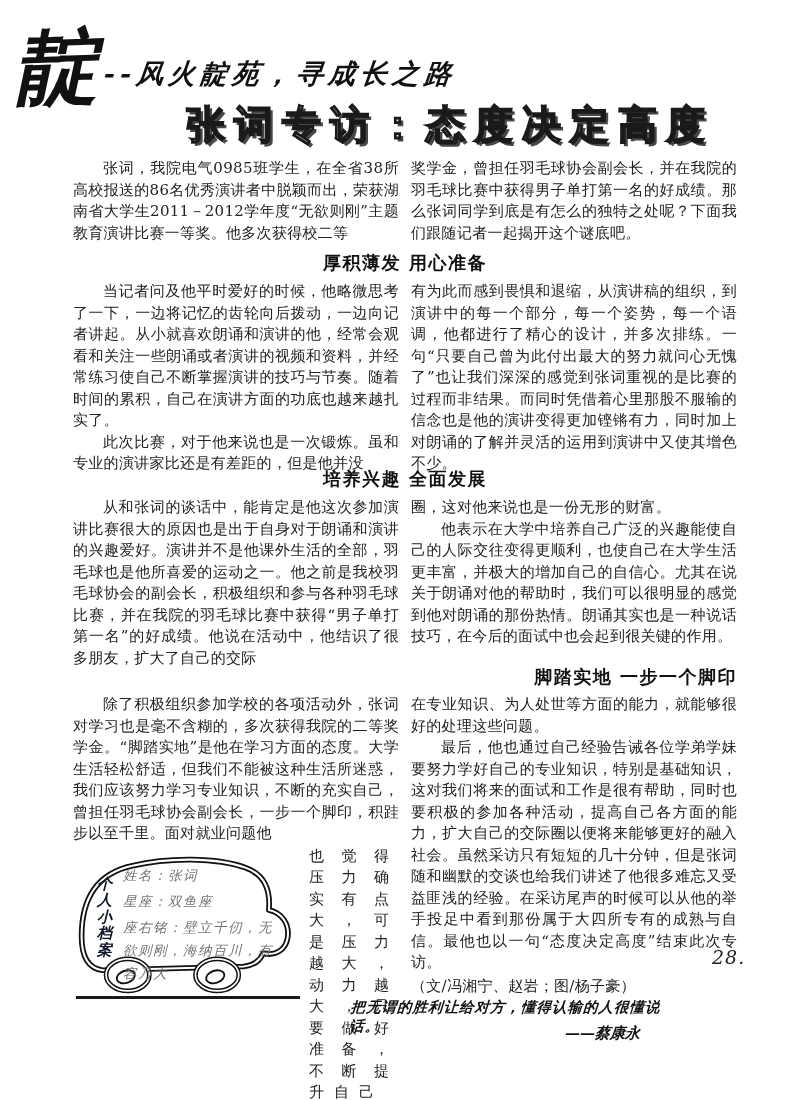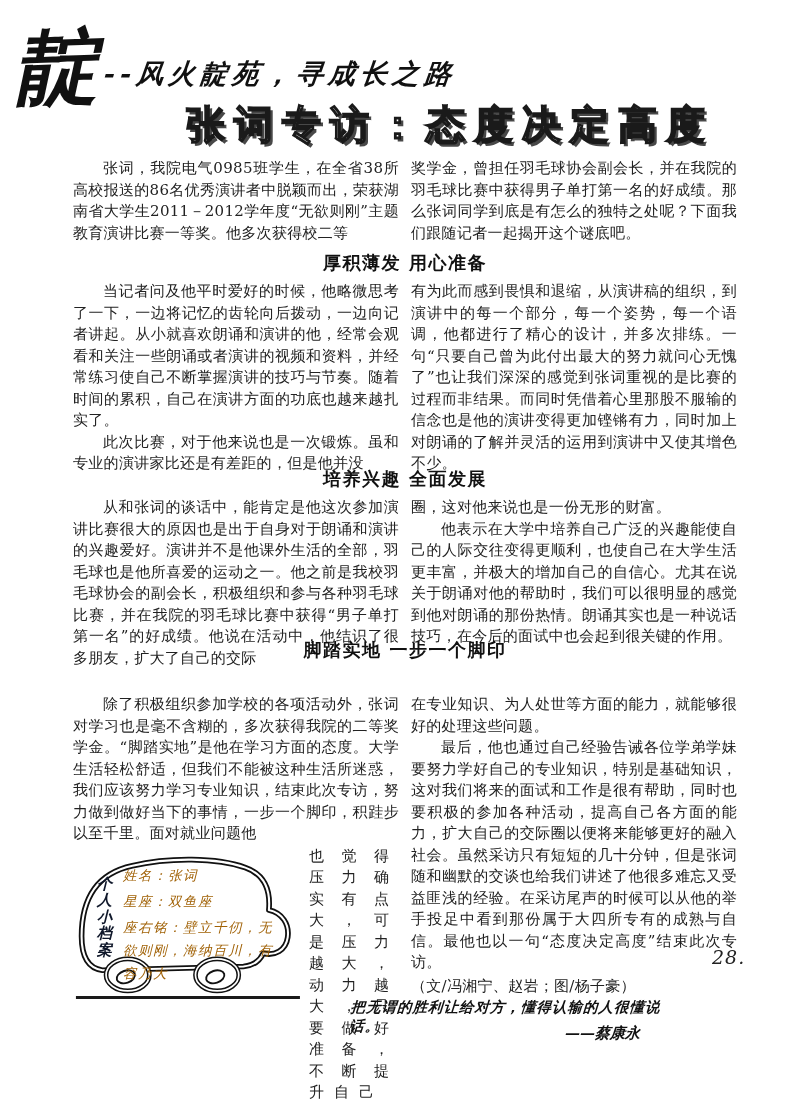--- a/index.html
+++ b/index.html
@@ -39,34 +39,34 @@
   .sec2{top:497px;}
   .sec3{top:694px;}
   
   .sec-h{
     position:absolute;left:73px;width:664px;text-align:center;
     font-family:"DejaVu Sans","Liberation Sans",sans-serif;
     font-size:18px;font-weight:bold;letter-spacing:1.5px;color:#111;
   }
   .sec-h1{top:251px;}
   .sec-h2{top:467px;}
-  .sec-h3{top:638px;}
+  .sec-h3{top:665px;text-align:right;}
   
   .car-row{display:flex;align-items:flex-start;margin-top:1px;}
   .car-box{position:relative;width:228px;height:160px;flex:none;}
   .car-box svg{position:absolute;inset:0;}
   .profile-vertical{
     position:absolute;top:30px;left:24px;width:18px;
     font-size:15px;line-height:16.5px;font-weight:bold;font-style:italic;
     word-break:break-all;color:#0f172a;
   }
   .profile-lines{position:absolute;top:18px;left:50px;width:152px;}
   .profile-lines p{
     margin:0 0 3px 0;font-size:13.5px;line-height:23px;font-style:italic;
-    letter-spacing:1.5px;color:#a16207;text-align:left;text-indent:0;
+    letter-spacing:1.5px;color:#737373;text-align:left;text-indent:0;
   }
   .wrap-col{
     margin-left:8px;width:102px;
     font-size:15px;line-height:21.5px;letter-spacing:10px;
     text-align:justify;color:#222;
   }
   .byline{text-align:center;padding-right:6px;margin-top:2px !important;}
   
   .footer-quote{
     position:absolute;top:998px;left:350px;width:310px;
@@ -121,21 +121,21 @@
     </div>
     <div class="col">
       <p>圈，这对他来说也是一份无形的财富。</p>
       <p class="indent">他表示在大学中培养自己广泛的兴趣能使自己的人际交往变得更顺利，也使自己在大学生活更丰富，并极大的增加自己的自信心。尤其在说关于朗诵对他的帮助时，我们可以很明显的感觉到他对朗诵的那份热情。朗诵其实也是一种说话技巧，在今后的面试中也会起到很关键的作用。</p>
     </div>
   </div>
 
   <div class="sec-h sec-h3">脚踏实地 一步一个脚印</div>
   <div class="cols sec3">
     <div class="col">
-      <p class="indent">除了积极组织参加学校的各项活动外，张词对学习也是毫不含糊的，多次获得我院的二等奖学金。“脚踏实地”是他在学习方面的态度。大学生活轻松舒适，但我们不能被这种生活所迷惑，我们应该努力学习专业知识，结束此次专访，努力做到做好当下的事情，一步一个脚印，积跬步以至千里。面对就业问题他</p>
+      <p class="indent">除了积极组织参加学校的各项活动外，张词对学习也是毫不含糊的，多次获得我院的二等奖学金。“脚踏实地”是他在学习方面的态度。大学生活轻松舒适，但我们不能被这种生活所迷惑，我们应该努力学习专业知识，不断的充实自己，曾担任羽毛球协会副会长，一步一个脚印，积跬步以至千里。面对就业问题他</p>
       <div class="car-row">
         <div class="car-box">
           <svg viewBox="0 0 240 170" width="228" height="160">
 
             <line x1="2" y1="161" x2="240" y2="161" stroke="#1a1a1a" stroke-width="3"></line>
 
             <path d="M30,132 C14,130 8,116 8,96 C8,62 20,30 62,21 C100,12 152,12 182,23
                      C202,30 209,46 207,68 C221,71 229,83 227,97 C225,111 213,117 201,114
                      C197,123 190,127 180,128 L30,132 Z" fill="#ffffff" stroke="#111" stroke-width="6" stroke-linejoin="round"></path>
             <path d="M30,132 C14,130 8,116 8,96 C8,62 20,30 62,21 C100,12 152,12 182,23

